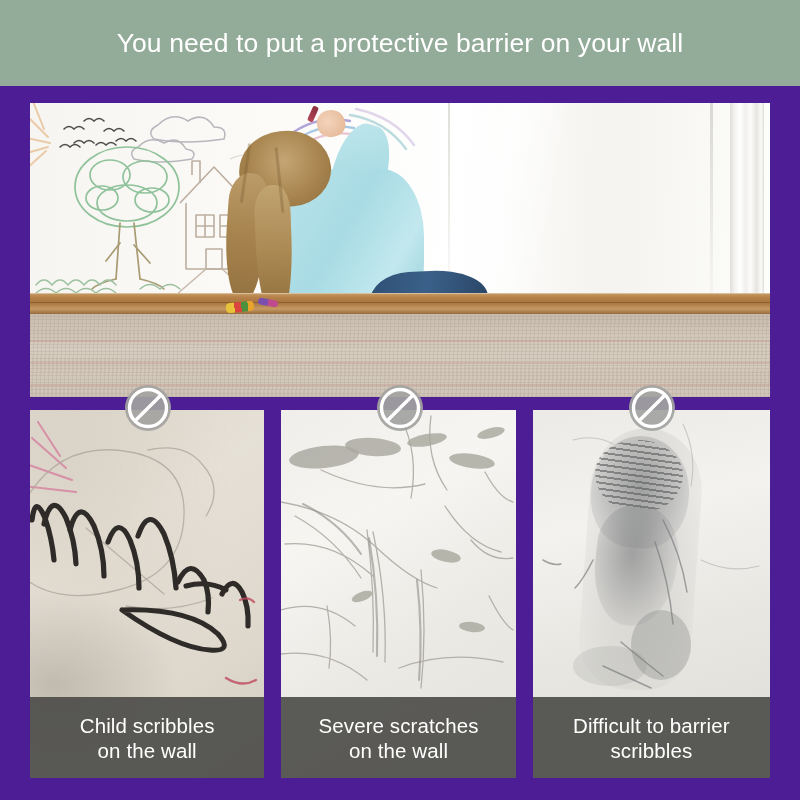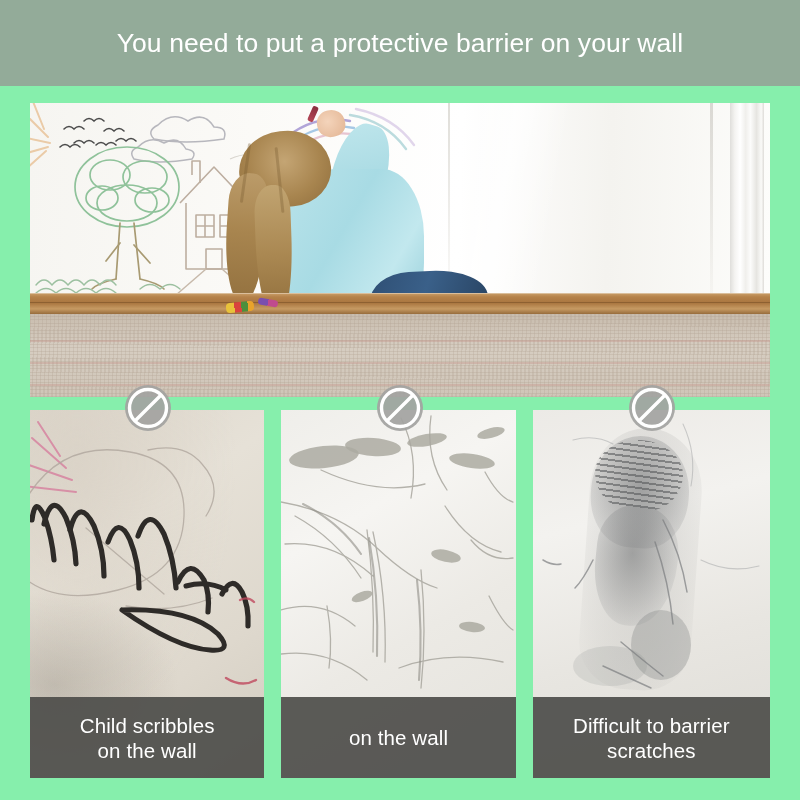--- a/index.html
+++ b/index.html
@@ -12,21 +12,21 @@
     height: 800px;
     overflow: hidden;
     font-family: "Liberation Sans", sans-serif;
     position: relative;
   }
 
   #page {
     position: relative;
     width: 800px;
     height: 800px;
-    background: #86efac;
+    background: #4c1d95;
   }
 
   
   .banner {
     position: absolute;
     left: 0; top: 0;
     width: 800px;
     height: 86px;
     background: #93ab99;
     display: flex;
@@ -473,20 +473,21 @@
             <path d="M208 186 q14 28 24 34"></path>
           </g>
           <g fill="none" stroke="#8f8d86" stroke-width="2.1" stroke-linecap="round" opacity=".6">
             <path d="M88 128 q10 58 8 118"></path>
             <path d="M136 170 q6 52 2 100"></path>
             <path d="M22 94 q36 18 58 50"></path>
           </g>
         </svg>
       </div>
       <div class="panel-caption">
+        <span>Severe scratches</span>
         <span>on the wall</span>
       </div>
     </div>
 
     <div class="panel">
       <div class="panel-photo p3-bg">
         <div class="footprint-outer"></div>
         <div class="footprint-heel"></div>
         <div class="footprint-tread"></div>
         <div class="footprint-mid"></div>
@@ -503,21 +504,21 @@
           </g>
           <g fill="none" stroke="#9a9c9e" stroke-width="1.1" stroke-linecap="round" opacity=".45">
             <path d="M150 14 q14 30 8 62"></path>
             <path d="M40 30 q22 -6 40 4"></path>
             <path d="M168 150 q28 14 58 6"></path>
           </g>
         </svg>
       </div>
       <div class="panel-caption">
         <span>Difficult to barrier</span>
-        <span>scratches</span>
+        <span>scribbles</span>
       </div>
     </div>
   </div>
 
   <div class="no-icon" style="left:124px;">
     <svg viewBox="0 0 48 48">
       <circle cx="24" cy="24" r="23" fill="#a3a3a1" opacity=".92"></circle>
       <circle cx="24" cy="24" r="18.5" fill="none" stroke="#ffffff" stroke-width="3.4"></circle>
       <line x1="12.2" y1="35.8" x2="35.8" y2="12.2" stroke="#ffffff" stroke-width="3.4" stroke-linecap="round"></line>
     </svg>

